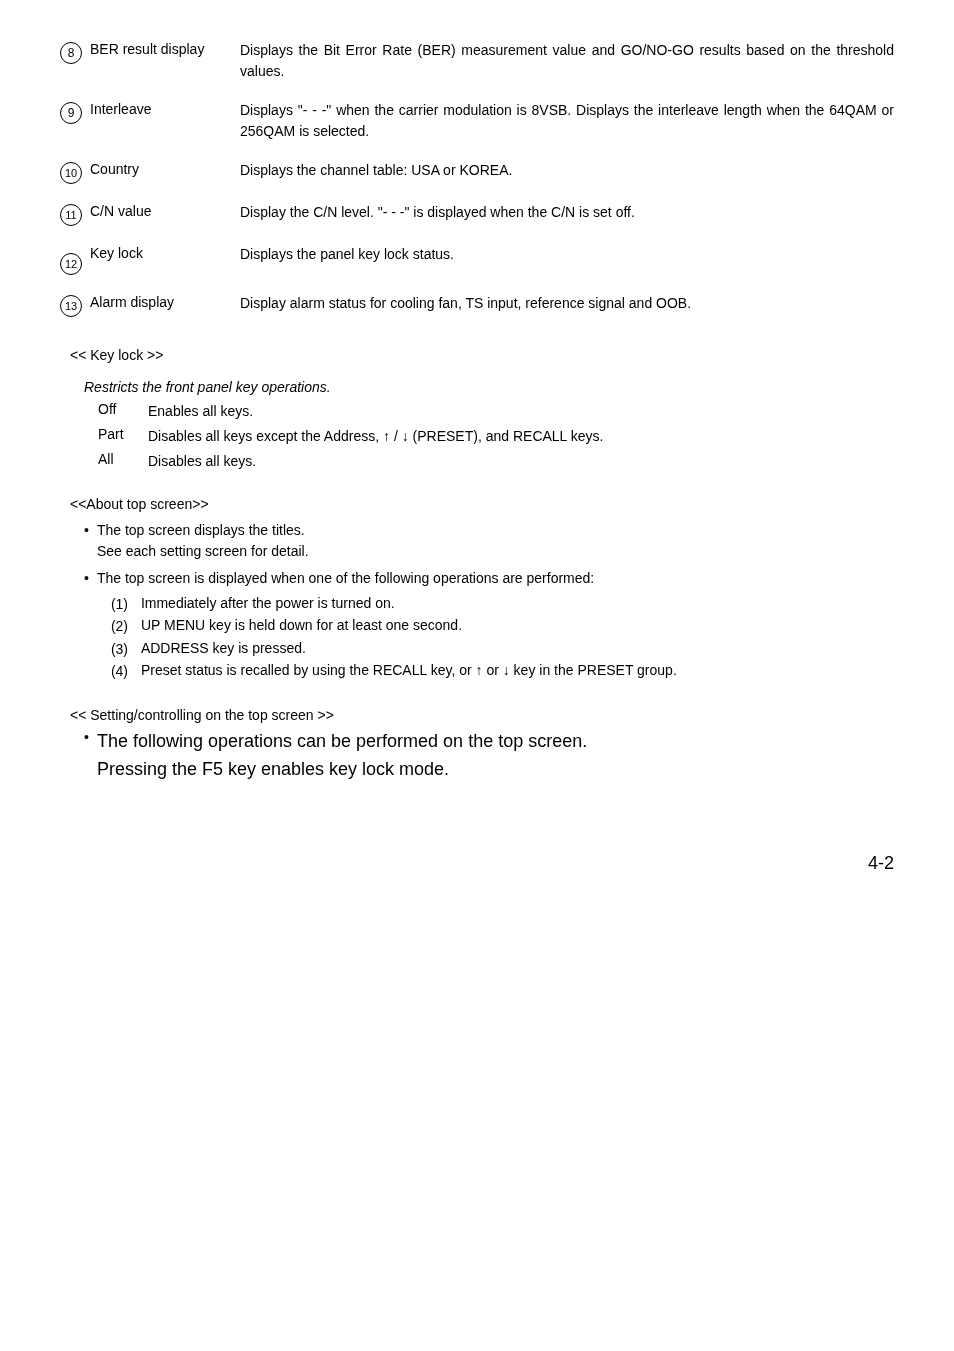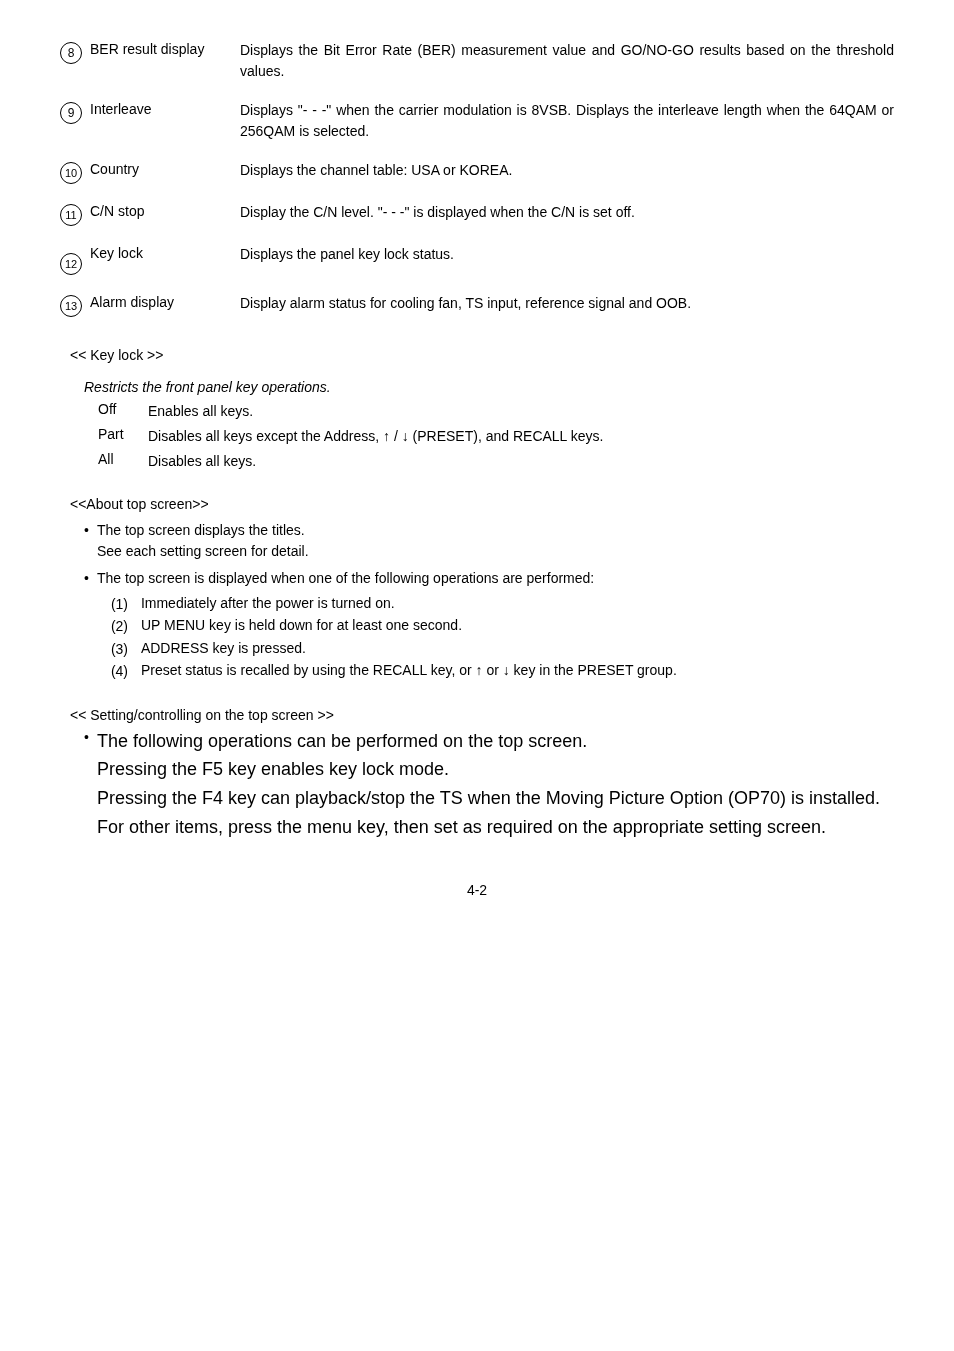--- a/index.html
+++ b/index.html
@@ -151,22 +151,22 @@
       flex-shrink: 0;
     }
 
     .sub-text {
       flex: 1;
       text-align: justify;
       line-height: 1.5;
     }
 
     .page-num {
-      text-align: center;
-      font-size: 14px;
+      text-align: right;
+      font-size: 18px;
       margin-top: 40px;
     }
 
     .setting-section {
       margin-bottom: 24px;
       padding-left: 10px;
     }
 
     .setting-header {
       font-size: 14px;
@@ -212,21 +212,21 @@
       <div class="table-col-num">
         <span class="circle-num" style="font-size:11px;">10</span>
         <span class="item-label">Country</span>
       </div>
       <div class="table-col-desc">Displays the channel table: USA or KOREA.</div>
     </div>
 
     <div class="table-row">
       <div class="table-col-num">
         <span class="circle-num" style="font-size:11px;">11</span>
-        <span class="item-label">C/N stop</span>
+        <span class="item-label">C/N value</span>
       </div>
       <div class="table-col-desc">Display the C/N level.  "- - -" is displayed when the C/N is set off.</div>
     </div>
 
     <div class="table-row">
       <div class="table-col-num">
         <span class="circle-num" style="font-size:11px;margin-top:8px;">12</span>
         <span class="item-label">Key lock</span>
       </div>
       <div class="table-col-desc">Displays the panel key lock status.</div>
@@ -298,21 +298,20 @@
     </div>
   </div>
 
   <div class="setting-section">
     <div class="setting-header">&lt;&lt; Setting/controlling on the top screen &gt;&gt;</div>
     <div class="setting-bullet">
       <span class="bullet-dot" style="margin-right:8px; margin-top:2px; flex-shrink:0;">•</span>
       <div class="setting-content">
         <span>The following operations can be performed on the top screen.</span><br>
         <span>Pressing the F5 key enables key lock mode.</span><br>
-        <span>Pressing the F4 key can playback/stop the TS when the Moving Picture Option (OP70) is installed.</span><br>
-        <span>For other items, press the menu key, then set as required on the appropriate setting screen.</span>
+        <br>
       </div>
     </div>
   </div>
 
   <div class="page-num">4-2</div>
 
 </div>
 
 </body></html>

